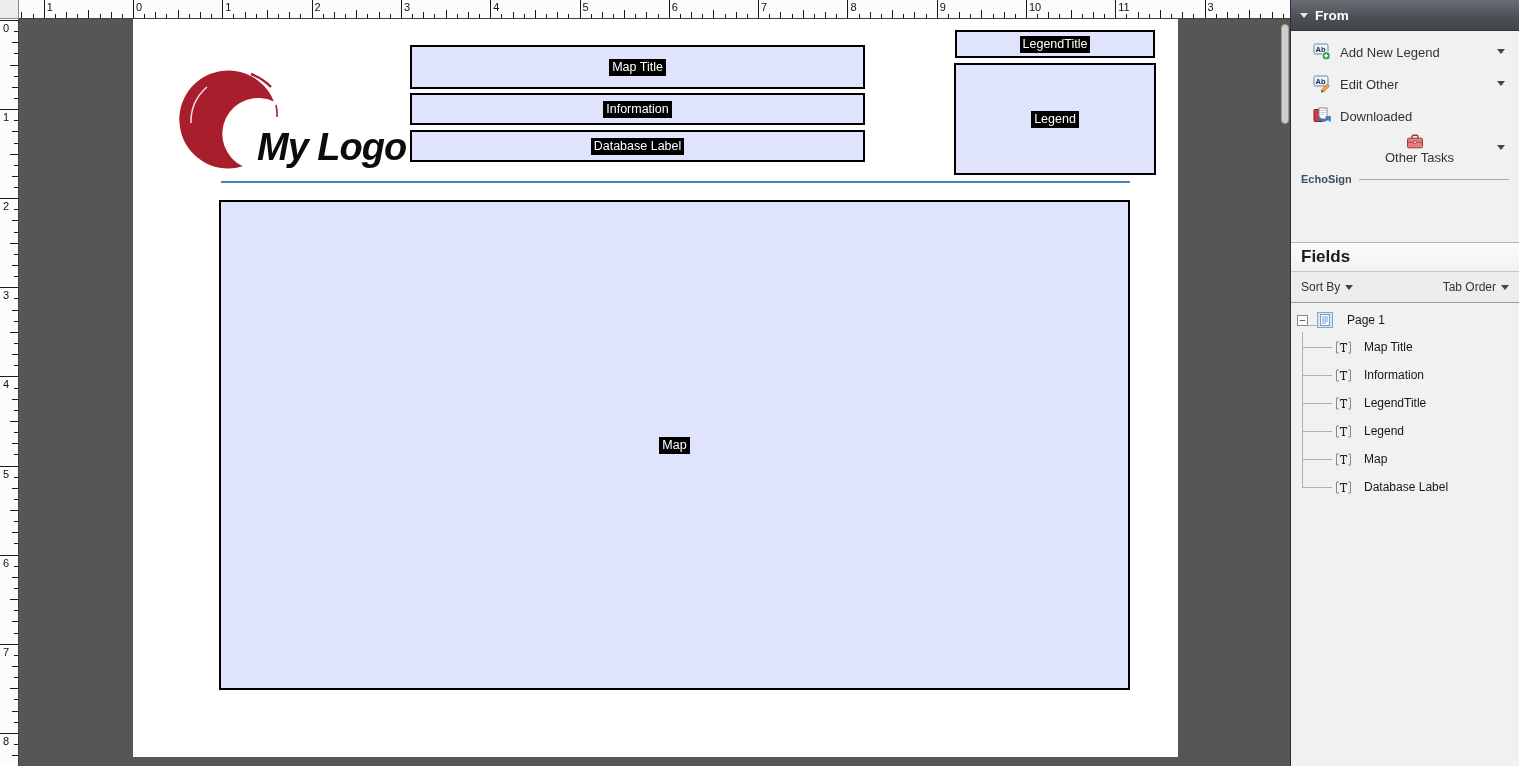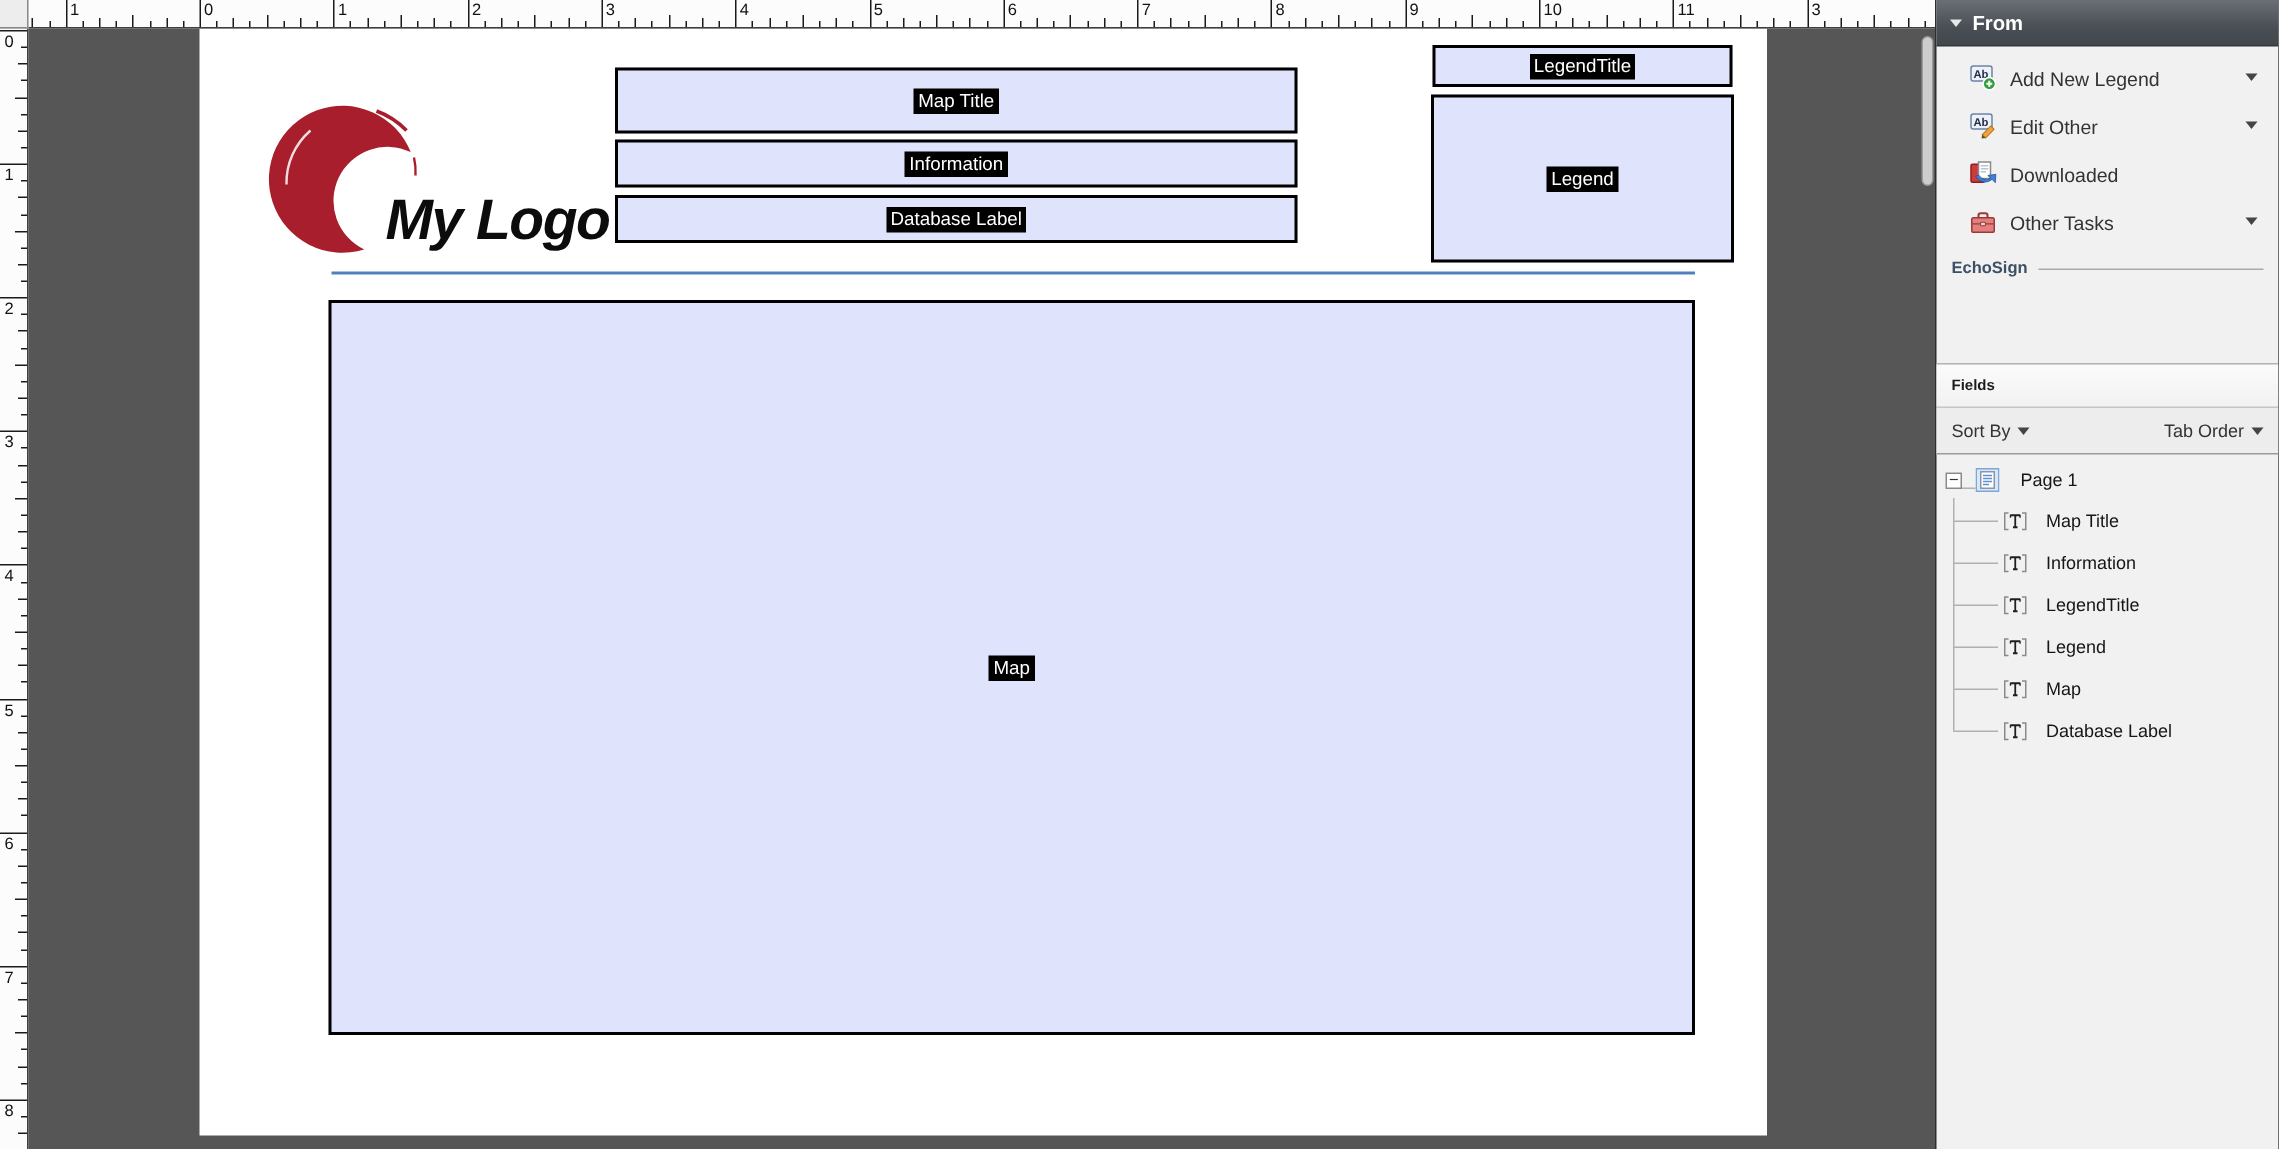--- a/index.html
+++ b/index.html
@@ -59,21 +59,21 @@
   #echosign-sep { position:absolute; left:0; top:171px; right:0; height:16px;
     display:flex; align-items:center; padding:0 10px; }
   #echosign-sep .sep-label { font-size:11px; font-weight:bold; color:#3d5166; }
   #echosign-sep .sep-line { flex:1; height:1px; background:#a9a9a9; margin-left:7px; }
   #echosign-item { position:absolute; left:0; top:199px; right:0; height:32px;
     display:flex; align-items:center; padding-left:22px; cursor:pointer; }
   #echosign-item .task-label { margin-left:7px; font-size:13px; color:#333; }
   #fields-header { position:absolute; left:0; top:242px; right:0; height:30px;
     background:linear-gradient(#fbfbfb,#f2f2f2); border-top:1px solid #b3b3b3; border-bottom:1px solid #c6c6c6;
     display:flex; align-items:center; padding-left:10px; }
-  #fields-header .title { font-size:10px; font-weight:bold; color:#1c1c1c; }
+  #fields-header .title { font-size:17px; font-weight:bold; color:#1c1c1c; }
   #sort-bar { position:absolute; left:0; top:272px; right:0; height:31px; background:#ededed;
     border-bottom:1px solid #9c9c9c; display:flex; align-items:center; justify-content:space-between; padding:0 10px; }
   .sort-btn { display:flex; align-items:center; gap:5px; font-size:12px; color:#333; cursor:pointer; }
   #fields-tree { position:absolute; left:0; top:303px; right:0; bottom:0; }
   .tree-row { position:absolute; left:0; right:0; height:24px; display:flex; align-items:center; cursor:pointer; }
   .tree-label { font-size:12px; color:#161616; margin-left:6px; white-space:nowrap; }
   .minus-box { position:absolute; left:6px; top:7px; width:11px; height:11px; background:#fff;
     border:1px solid #898989; color:#333; font-size:11px; line-height:8px; text-align:center; cursor:pointer; }
   .tree-icon { display:inline-flex; }
   .root-icon { position:absolute; left:26px; top:4px; }
@@ -368,21 +368,21 @@
           <span class="task-icon">
             <svg width="19" height="18" viewBox="0 0 19 18">
               <rect x="1" y="2.5" width="9" height="12" rx="1" fill="#cf3a3a" stroke="#8e1f1f"></rect>
               <rect x="6" y="1" width="8" height="11" fill="#fff" stroke="#8a8a8a"></rect>
               <path d="M7.5 3.5h5M7.5 5.5h5M7.5 7.5h3.5" stroke="#b9c4d0" stroke-width="0.9"></path>
               <path d="M4 10.5 C7.5 15.5 12.5 15 15 12.5 L17.2 14.8 L17.6 9.2 L12.2 10 L14 11.6 C11.5 13.5 8.5 13 6.2 9.8 Z" fill="#3f7fd6" stroke="#1d4f96" stroke-width="0.5"></path>
             </svg>
           </span>
           <span class="task-label">Downloaded</span>
         </div>
-        <div class="task-item" style="top: 133px;">
+        <div class="task-item" style="top: 133px; flex-direction: column;">
           <span class="task-icon">
             <svg width="18" height="17" viewBox="0 0 18 17">
               <path d="M6 5.5 V3.6 C6 2.8 6.6 2.2 7.4 2.2 H10.6 C11.4 2.2 12 2.8 12 3.6 V5.5" fill="none" stroke="#9c3a3a" stroke-width="1.4"></path>
               <rect x="1.5" y="5.2" width="15" height="9.6" rx="1.2" fill="#e28080" stroke="#9c3a3a"></rect>
               <path d="M1.5 9.3 h15" stroke="#9c3a3a" stroke-width="0.8"></path>
               <rect x="7.4" y="8.2" width="3.2" height="2.3" rx="0.5" fill="#f5d2d2" stroke="#9c3a3a" stroke-width="0.7"></rect>
             </svg>
           </span>
           <span class="task-label">Other Tasks</span>
           <span class="tri-down task-arrow"></span>

